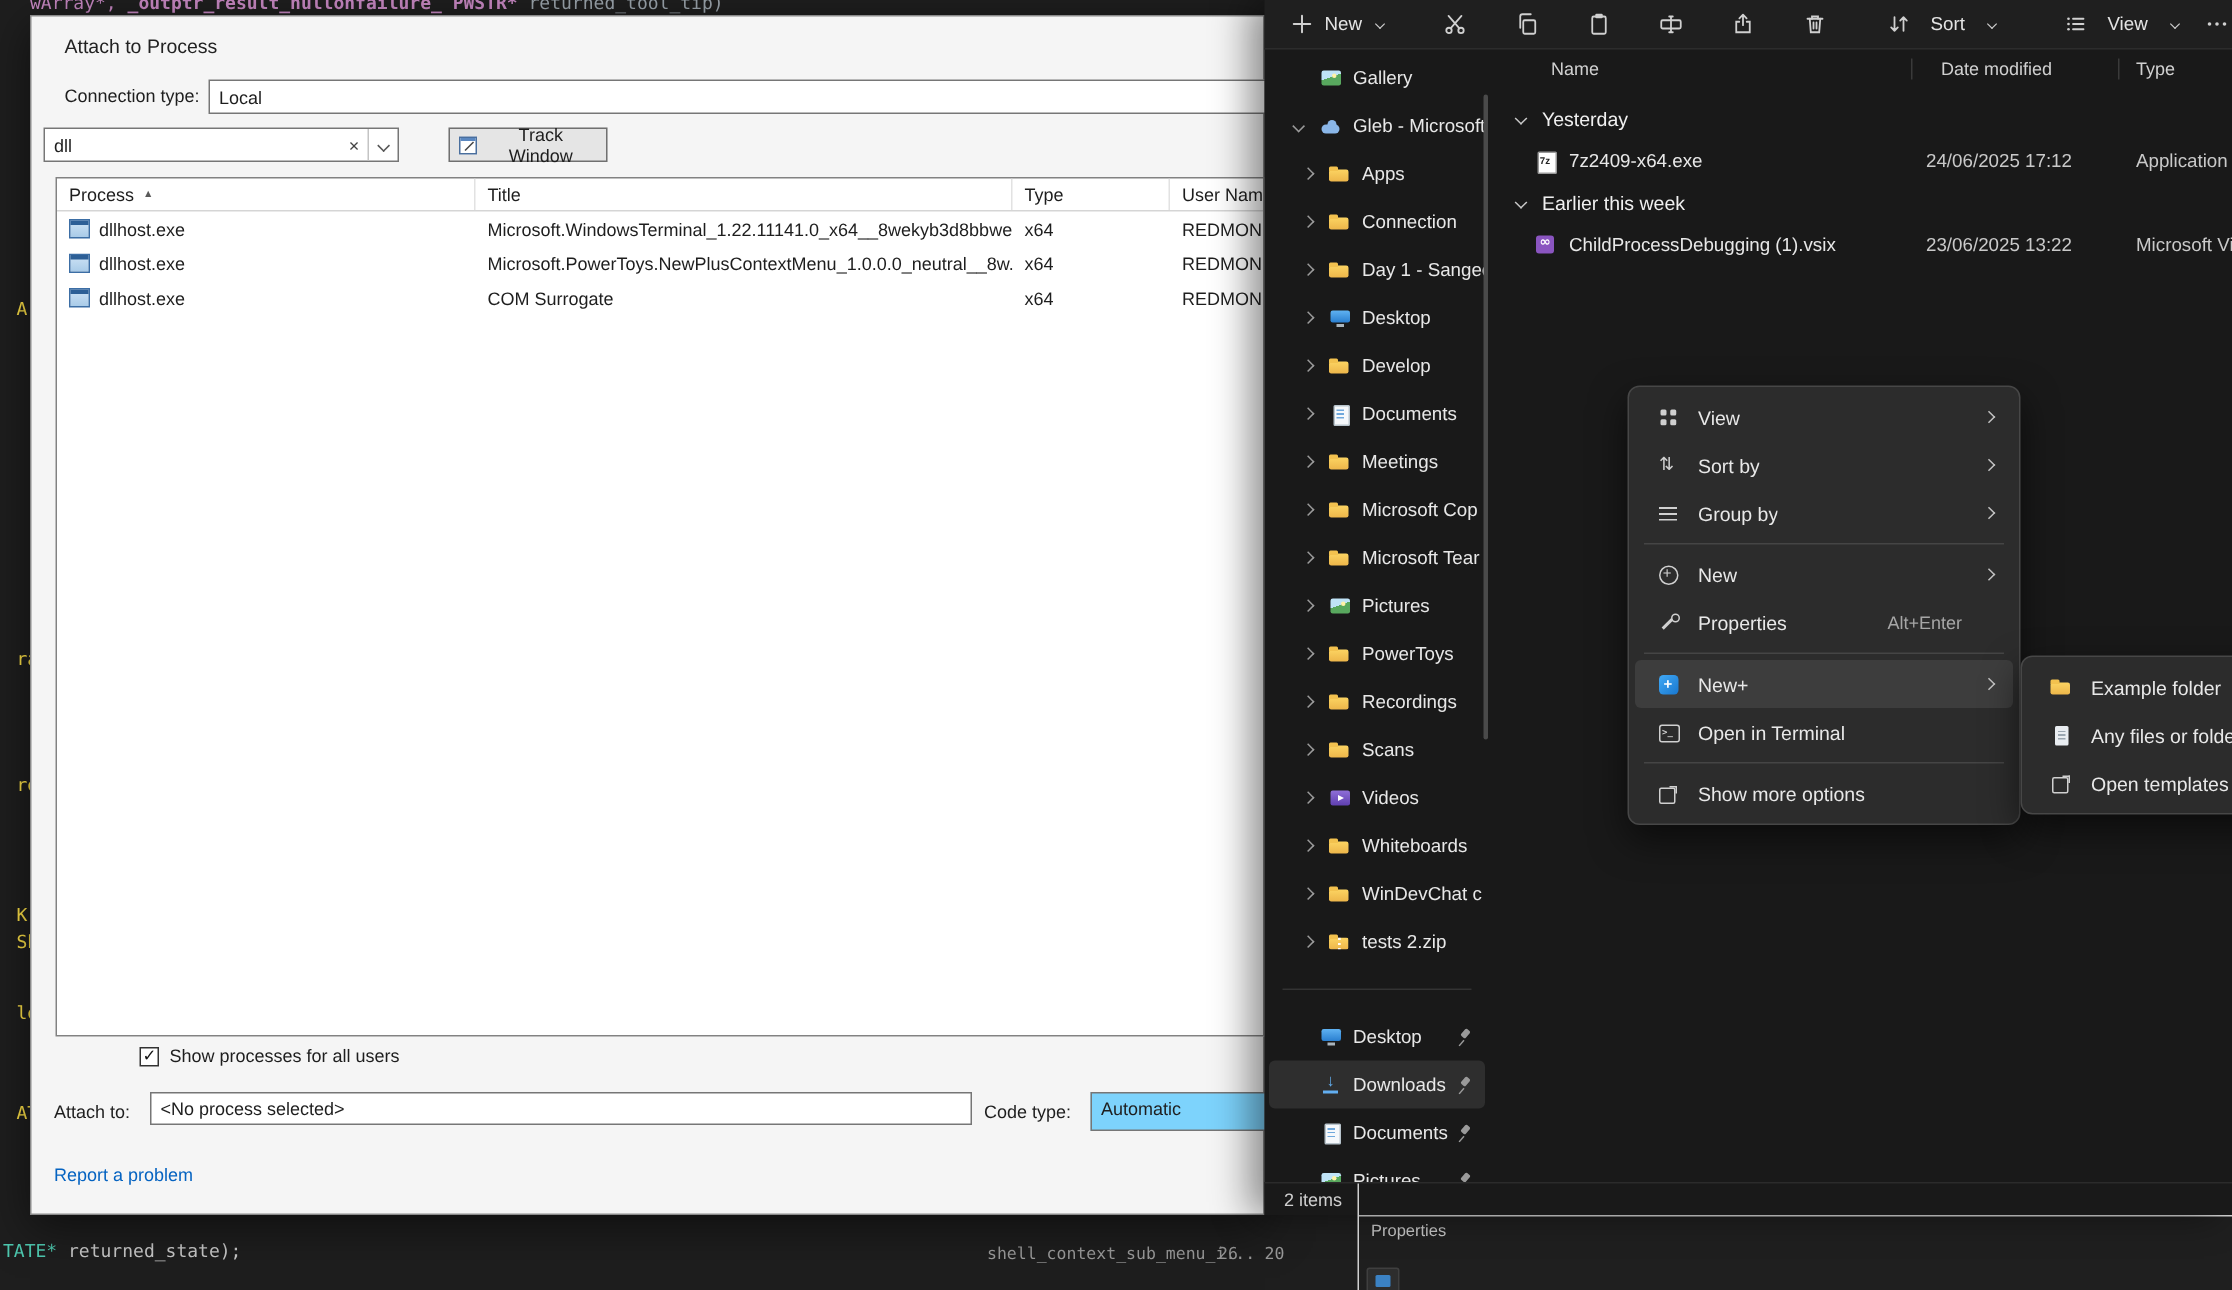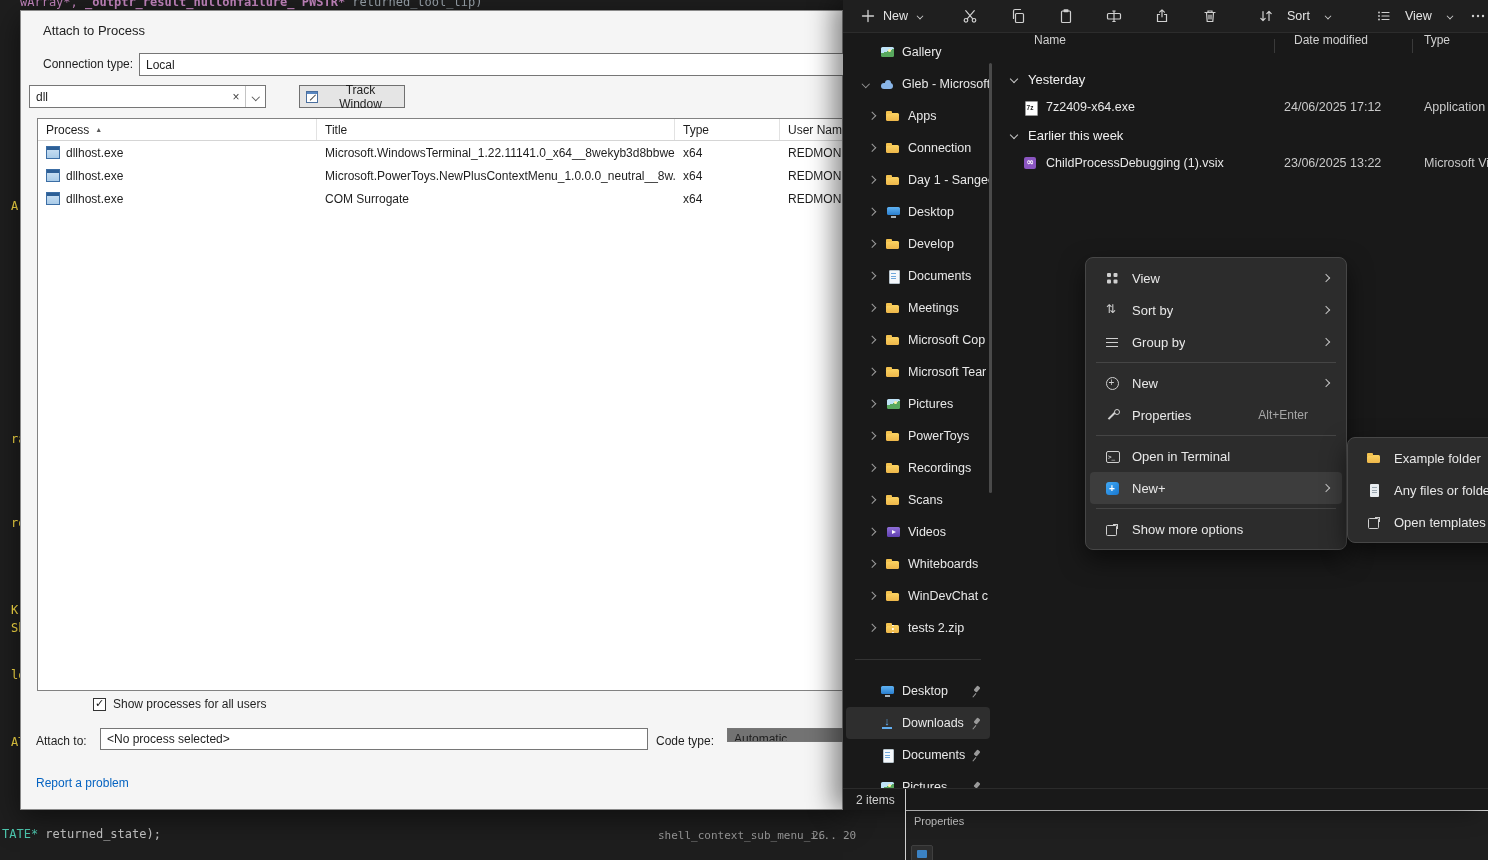--- a/index.html
+++ b/index.html
@@ -51,21 +51,21 @@
   .t-arch { width:105px; padding-left:8px; overflow:hidden; }
   .t-user { flex:1; padding-left:8px; overflow:hidden; }
   .proc-ic { width:14px; height:13px; position:relative; display:inline-block; margin-right:6px; flex:none; background:linear-gradient(#cfe3f5,#a9cbe8); border:1px solid #3c6ea5; }
   .proc-ic::before { content:""; position:absolute; left:0; top:0; right:0; height:3px; background:#2d5f96; }
   .allusers-row { position:absolute; left:28px; top:686px; display:flex; align-items:center; gap:7px;padding-left:44px; }
   .cb { width:13px; height:13px; border:1px solid #333; background:#fff; position:relative; flex:none; }
   .cb::before { content:"✓"; position:absolute; left:1px; top:-2px; font-size:11px; color:#111; }
   .attach-label { position:absolute; left:15px; top:723px; }
   .attach-input { position:absolute; left:79px; top:717px; width:548px; height:22px; background:#fff; border:1px solid #767676; line-height:20px; padding-left:6px; overflow:hidden; white-space:nowrap; }
   .codetype-label { position:absolute; left:635px; top:723px; }
-  .codetype-combo { position:absolute; left:706px; top:717px; width:117px; height:14px; background:#737373; border:1px solid #767676; line-height:20px; padding-left:6px; overflow:hidden; white-space:nowrap; }
+  .codetype-combo { position:absolute; left:706px; top:717px; width:117px; height:26px; background:#7dd3fc; border:1px solid #767676; line-height:20px; padding-left:6px; overflow:hidden; white-space:nowrap; }
   .report-link { position:absolute; left:15px; top:765px; color:#0563c1; cursor:pointer; }
 
   
   .chev { display:inline-block; width:12px; height:10px; position:relative; flex:none; }
   .chev::before { content:""; position:absolute; left:3px; top:2px; width:5px; height:5px; border-right:1.3px solid #cfcfcf; border-bottom:1.3px solid #cfcfcf; }
   .chev.right::before { transform:rotate(-45deg); }
   .chev.down::before { transform:rotate(45deg); }
   .chev.dark::before { border-color:#555; width:4.5px; height:4.5px; }
 
   
@@ -90,21 +90,21 @@
   .nav-chev::before { border-color:#9a9a9a; width:4.5px; height:4.5px; left:8px; }
   .nav-label { margin-left:7px; white-space:nowrap; overflow:hidden; flex:1; }
   .nav-sep { height:1px; background:#333; margin:15px 12px; }
   .pin { position:absolute; right:8px; top:50%; margin-top:-6px; width:12px; height:12px; }
   .pin::before { content:""; position:absolute; left:5px; top:1px; width:4px; height:6px; background:#9a9a9a; border-radius:1px; transform:rotate(40deg); }
   .pin::after { content:""; position:absolute; left:3.5px; top:7.5px; width:1.3px; height:4.5px; background:#9a9a9a; transform:rotate(40deg); }
   .nav-scroll { position:absolute; left:146px; top:63px; width:3px; height:430px; background:#4a4a4a; border-radius:2px; }
 
   .files { position:absolute; left:150px; top:33px; right:0; height:755px; overflow:hidden; }
   .fl-head { display:flex; height:26px; align-items:center; color:#d0d0d0; font-size:12px; }
-  .fl-head > span { position:relative; height:100%; display:flex; align-items:flex-start; white-space:nowrap; }
+  .fl-head > span { position:relative; height:100%; display:flex; align-items:center; white-space:nowrap; }
   .col-name { width:281px; padding-left:41px; }
   .col-date { width:138px; padding-left:20px; }
   .col-type { flex:1; padding-left:12px; }
   .col-date::before, .col-type::before { content:""; position:absolute; left:0; top:6px; bottom:6px; width:1px; background:#3a3a3a; }
   .fl-body { padding-top:6px; }
   .fl-group { display:flex; align-items:center; height:28px; padding-left:15px; gap:8px; color:#f0f0f0; font-size:13px; }
   .g-chev::before { border-color:#c8c8c8; }
   .fl-row { display:flex; align-items:center; height:28px; padding-left:29px; white-space:nowrap; }
   .f-name { width:238px; margin-left:8px; overflow:hidden; }
   .f-date { width:140px; color:#c9c9c9; overflow:hidden; }
@@ -555,32 +555,32 @@
       <span class="menu-shortcut" style="visibility: hidden;"></span>
       <span class="chev right ctx-chev"></span>
     </div>
     <div class="menu-item">
       <span class="ic icon-props"></span>
       <span class="menu-label">Properties</span>
       <span class="menu-shortcut">Alt+Enter</span>
       <span class="chev right ctx-chev" style="visibility: hidden;"></span>
     </div>
     <div class="menu-sep"></div>
-    <div class="menu-item">
-      <span class="ic icon-terminal"></span>
-      <span class="menu-label">Open in Terminal</span>
-      <span class="menu-shortcut" style="visibility: hidden;"></span>
-      <span class="chev right ctx-chev" style="visibility: hidden;"></span>
-    </div>
     <div class="menu-item highlighted">
       <span class="ic icon-newplus"></span>
       <span class="menu-label">New+</span>
       <span class="menu-shortcut" style="visibility: hidden;"></span>
       <span class="chev right ctx-chev"></span>
     </div>
+    <div class="menu-item">
+      <span class="ic icon-terminal"></span>
+      <span class="menu-label">Open in Terminal</span>
+      <span class="menu-shortcut" style="visibility: hidden;"></span>
+      <span class="chev right ctx-chev" style="visibility: hidden;"></span>
+    </div>
     <div class="menu-sep"></div>
     <div class="menu-item">
       <span class="ic icon-moreopts"></span>
       <span class="menu-label">Show more options</span>
       <span class="menu-shortcut" style="visibility: hidden;"></span>
       <span class="chev right ctx-chev" style="visibility: hidden;"></span>
     </div>
   </div>
 
 <div class="menu sub">

